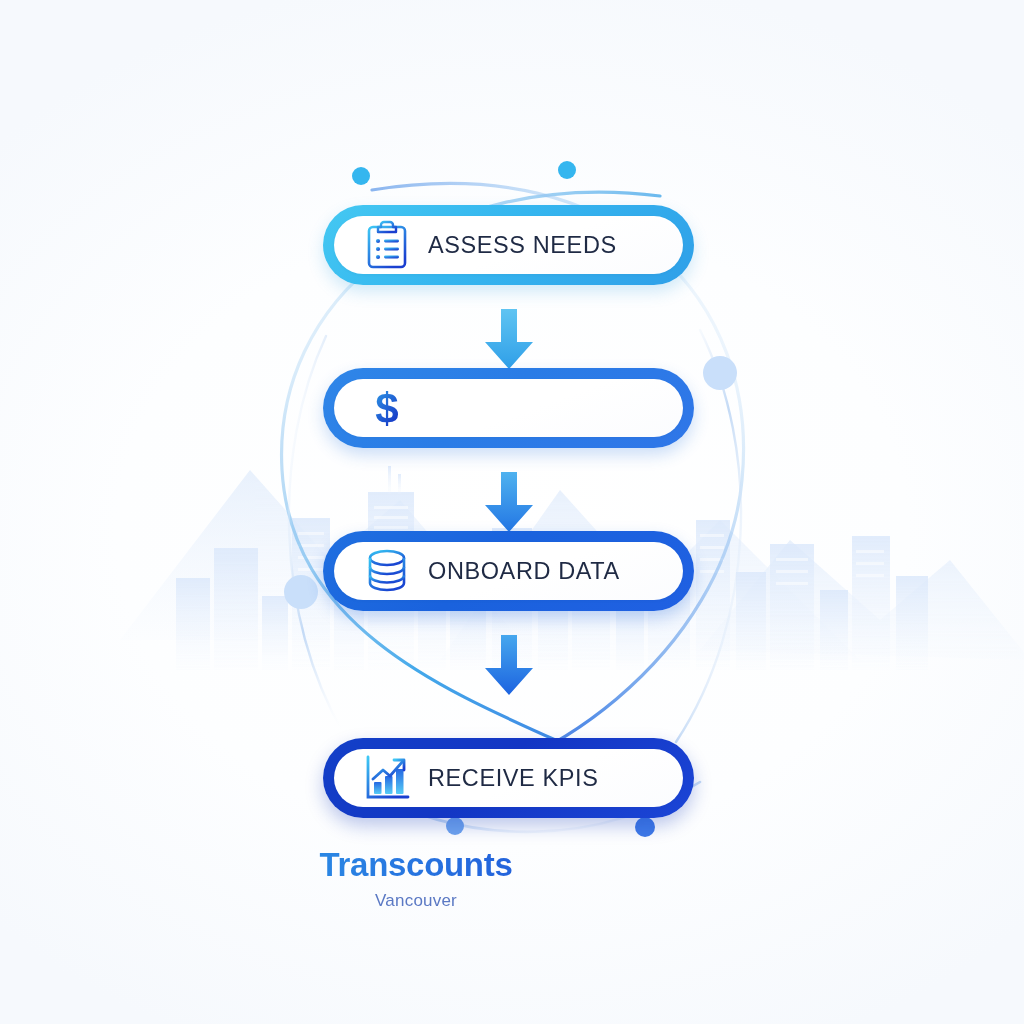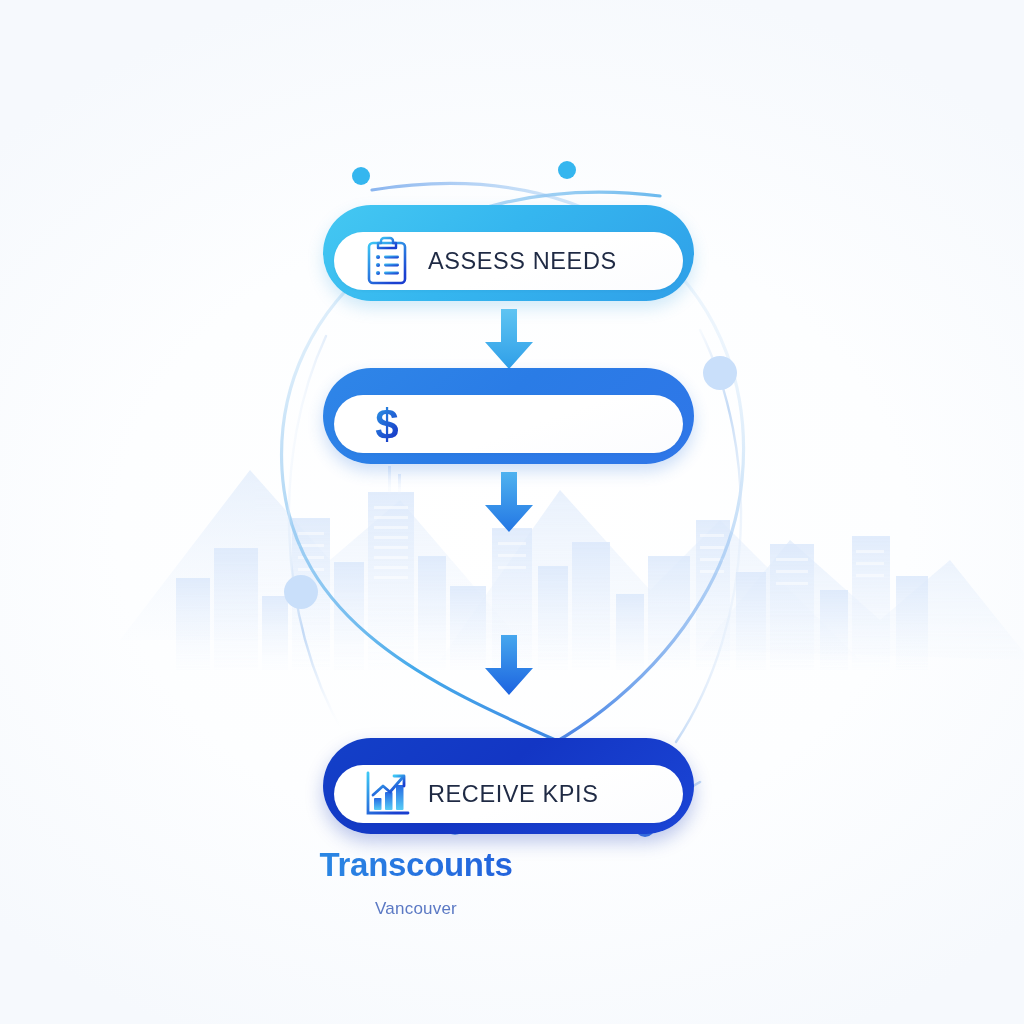--- a/index.html
+++ b/index.html
@@ -33,21 +33,21 @@
     left: 0;
     top: 0;
     width: 1024px;
     height: 1024px;
   }
 
   .step {
     position: absolute;
     left: 323px;
     width: 371px;
-    height: 96px;
+    height: 80px;
     border-radius: 52px;
     box-sizing: border-box;
     padding: 11px;
     display: flex;
     align-items: flex-end;
   }
   .step-inner {
     flex: 1;
     background: linear-gradient(160deg, #ffffff 0%, #ffffff 55%, #fbfcfe 100%);
     border-radius: 42px;
@@ -110,21 +110,21 @@
     font-weight: bold;
     letter-spacing: -0.3px;
     background: linear-gradient(90deg, #3fb8f0 0%, #2e9be8 26%, #2467dd 58%, #1b3fcd 100%);
     -webkit-background-clip: text;
     background-clip: text;
     color: transparent;
     -webkit-text-fill-color: transparent;
     line-height: 1.06;
   }
   .brand-sub {
-    margin-top: 16px;
+    margin-top: 8px;
     font-size: 17px;
     color: #5b79c4;
     letter-spacing: 0.2px;
     font-weight: 400;
   }
 </style>
 </head>
 <body>
 
 <div id="stage">
@@ -299,20 +299,41 @@
         <defs>
           <linearGradient id="arw2" x1="0" y1="0" x2="0" y2="1">
             <stop offset="0%" stop-color="#4fb2ef"></stop>
             <stop offset="100%" stop-color="#2376e4"></stop>
           </linearGradient>
         </defs>
         <path d="M20 0 H36 V33 H52 L28 60 L4 33 H20 Z" fill="url(#arw2)"></path>
       </svg>
     </div>
 
+    <div class="step" id="step-3">
+      <div class="step-inner">
+        <div class="step-icon">
+          <svg width="46" height="48" viewBox="0 0 46 48">
+            <defs>
+              <linearGradient id="icg3" x1="0" y1="0" x2="0.6" y2="1">
+                <stop offset="0%" stop-color="#36c6f4"></stop>
+                <stop offset="100%" stop-color="#1a46d2"></stop>
+              </linearGradient>
+            </defs>
+            <g fill="none" stroke="url(#icg3)" stroke-width="2.6">
+              <ellipse cx="23" cy="11" rx="17" ry="7"></ellipse>
+              <path d="M6 11 V36 c0 3.9 7.6 7 17 7 s17 -3.1 17 -7 V11"></path>
+              <path d="M6 20 c0 3.9 7.6 7 17 7 s17 -3.1 17 -7"></path>
+              <path d="M6 28.5 c0 3.9 7.6 7 17 7 s17 -3.1 17 -7"></path>
+            </g>
+          </svg>
+        </div>
+        <div class="step-label">ONBOARD DATA</div>
+      </div>
+    </div>
 
     <div class="arrow" id="arrow-3">
       <svg width="56" height="62" viewBox="0 0 56 62">
         <defs>
           <linearGradient id="arw3" x1="0" y1="0" x2="0" y2="1">
             <stop offset="0%" stop-color="#46a7ee"></stop>
             <stop offset="100%" stop-color="#1c63e0"></stop>
           </linearGradient>
         </defs>
         <path d="M20 0 H36 V33 H52 L28 60 L4 33 H20 Z" fill="url(#arw3)"></path>

